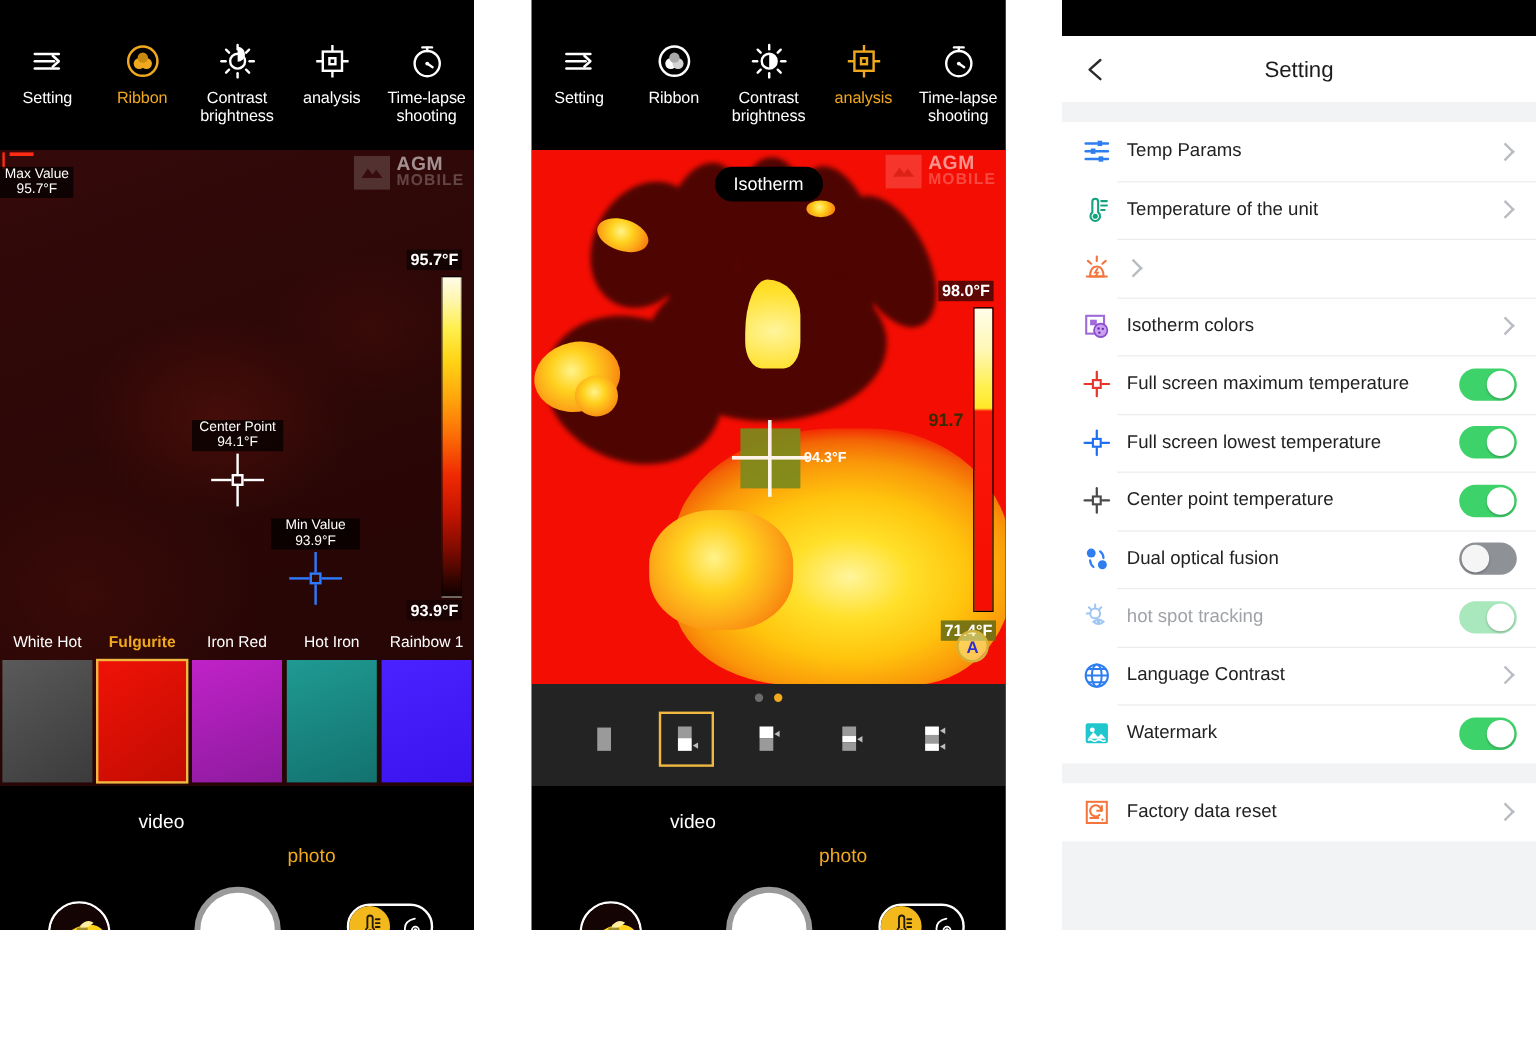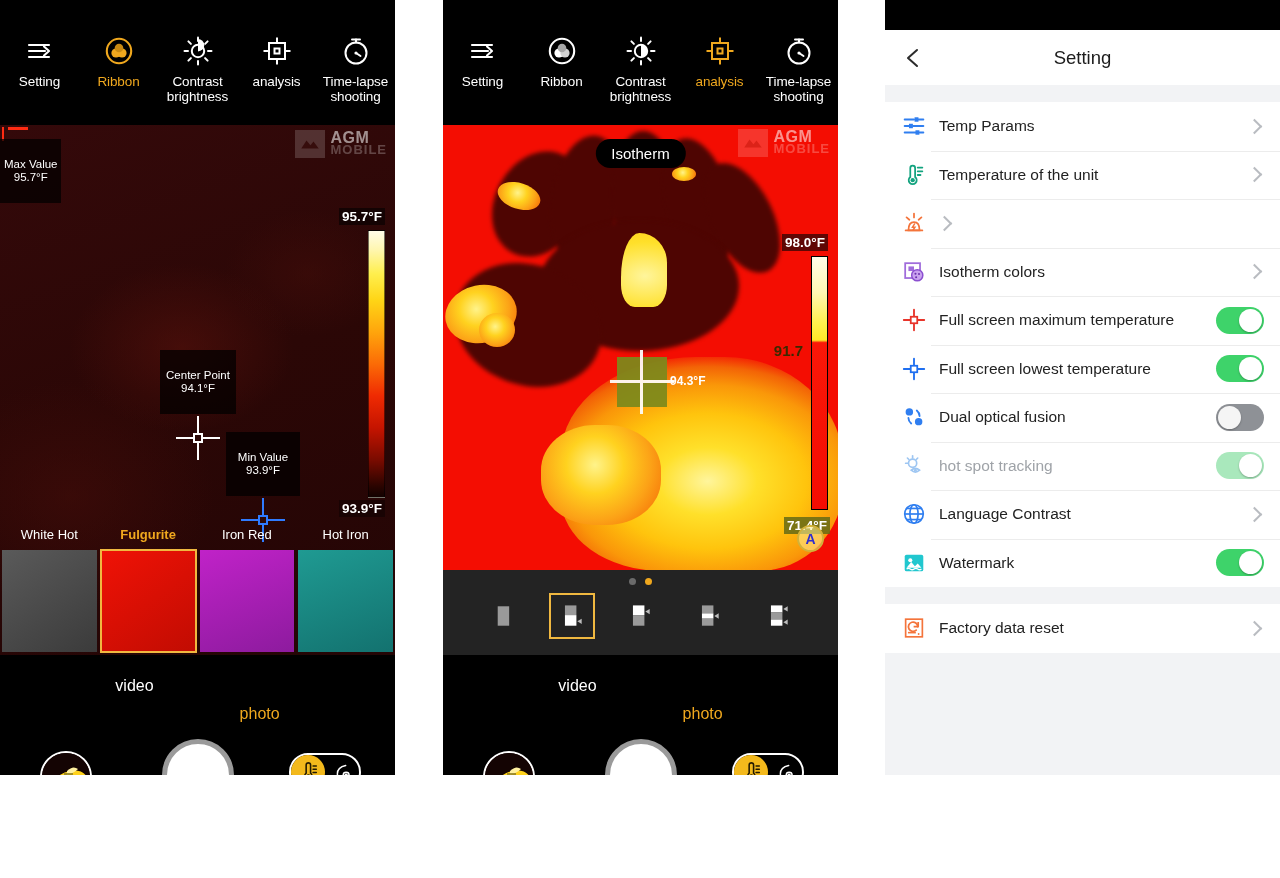--- a/index.html
+++ b/index.html
@@ -52,21 +52,21 @@
   .cbar-fulgurite{ background:linear-gradient(to bottom,
       #fffce8 0%, #fff6b0 7%, #ffef4e 16%, #ffd516 26%, #ffa50c 38%,
       #fb6b06 50%, #ef2a02 62%, #c51400 74%, #7a0b00 86%, #2a0400 96%, #120100 100%); }
   .cbar-iso{ background:linear-gradient(to bottom,
       #fffde9 0%, #fff7b4 14%, #fff04f 26%, #ffe827 33%, #fa1708 34%, #f40d02 100%); }
   .cb-label{ position:absolute; font-size:13.5px; font-weight:bold; color:#fff;
              padding:1px 3px; white-space:nowrap; }
 
   .marker{ position:absolute; }
   .mk-box{ background:rgba(0,0,0,.72); color:#fff; font-size:11.5px;
-           line-height:13px; text-align:center; padding:19px 4px; white-space:nowrap; }
+           line-height:13px; text-align:center; padding:0 4px; white-space:nowrap; }
   .cross{ position:relative; width:44px; height:44px; margin:2px auto 0; }
   .cross i{ position:absolute; display:block; }
   .cross .h{ left:0; top:21px; width:44px; height:2px; }
   .cross .v{ left:21px; top:0; width:2px; height:44px; }
   .cross .sq{ left:17px; top:17px; width:10px; height:10px;
               background:transparent; border:2px solid currentColor; }
 
   
   .agm{ position:absolute; display:flex; align-items:center; gap:5px; opacity:.55; }
   .agm-sq{ width:30px; height:28px; background:rgba(255,255,255,.30);
@@ -300,20 +300,24 @@
           <div class="pal-sw" style="background:linear-gradient(145deg,#f01206,#c10c02);"></div>
         </div>
         <div class="pal-item">
           <div class="pal-name">Iron Red</div>
           <div class="pal-sw" style="background:linear-gradient(160deg,#c022c8,#8d1b9e);"></div>
         </div>
         <div class="pal-item">
           <div class="pal-name">Hot Iron</div>
           <div class="pal-sw" style="background:linear-gradient(160deg,#1f9a92,#13726f);"></div>
         </div>
+        <div class="pal-item">
+          <div class="pal-name">Rainbow 1</div>
+          <div class="pal-sw" style="background:linear-gradient(160deg,#4a22ff,#3a13ef);"></div>
+        </div>
       </div>
     </div>
 
     <div class="capbar" style="top:655px;height:223px;">
       <div class="modes">
         <span class="mode">video</span>
         <span class="mode active">photo</span>
       </div>
       <div class="shutter-row">
         <div class="gallery-btn">
@@ -689,20 +693,37 @@
             <rect x="10.5" y="10.5" width="7" height="7" fill="none" stroke-width="1.9"></rect>
               </g>
             </svg>
         </span>
         <span class="srow-label">Full screen lowest temperature</span>
         <span class="sw on">
             <i class="knob"></i>
           </span>
       </div>
 
+      <div class="srow">
+        <span class="srow-icon">
+          <svg viewBox="0 0 28 28" width="26" height="26">
+              <g stroke="#4a4a4a" stroke-width="2" stroke-linecap="round">
+            <line x1="3" y1="14" x2="9.5" y2="14"></line>
+                <line x1="18.5" y1="14" x2="25" y2="14"></line>
+            <line x1="14" y1="3" x2="14" y2="9.5"></line>
+                <line x1="14" y1="18.5" x2="14" y2="25"></line>
+            <rect x="10.5" y="10.5" width="7" height="7" fill="none" stroke-width="1.9"></rect>
+              </g>
+            </svg>
+        </span>
+        <span class="srow-label">Center point temperature</span>
+        <span class="sw on">
+            <i class="knob"></i>
+          </span>
+      </div>
 
       <div class="srow">
         <span class="srow-icon">
           <svg viewBox="0 0 28 28" width="26" height="26">
             <circle cx="9" cy="8.5" r="4" fill="#2f7ef0"></circle>
               <circle cx="19" cy="19" r="4" fill="#2f7ef0"></circle>
             <path d="M17 7 a8 8 0 0 1 3 6" fill="none" stroke="#2f7ef0" stroke-width="2" stroke-linecap="round"></path>
             <path d="M11 21 a8 8 0 0 1 -3 -6" fill="none" stroke="#2f7ef0" stroke-width="2" stroke-linecap="round"></path>
             </svg>
         </span>

